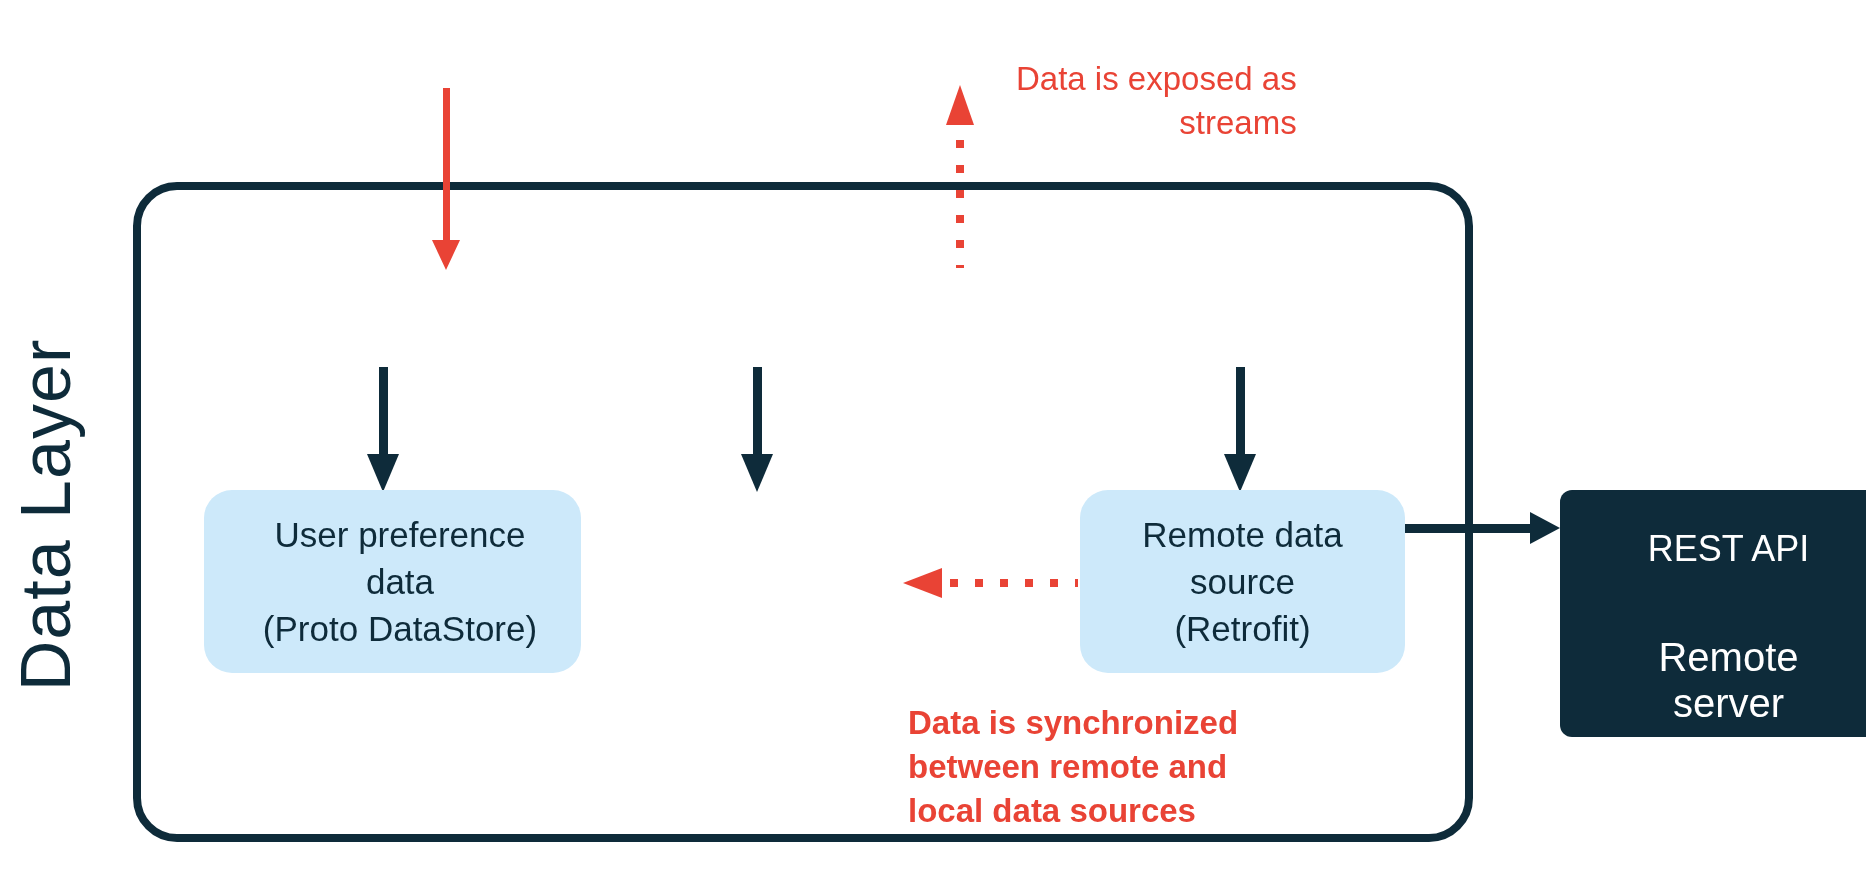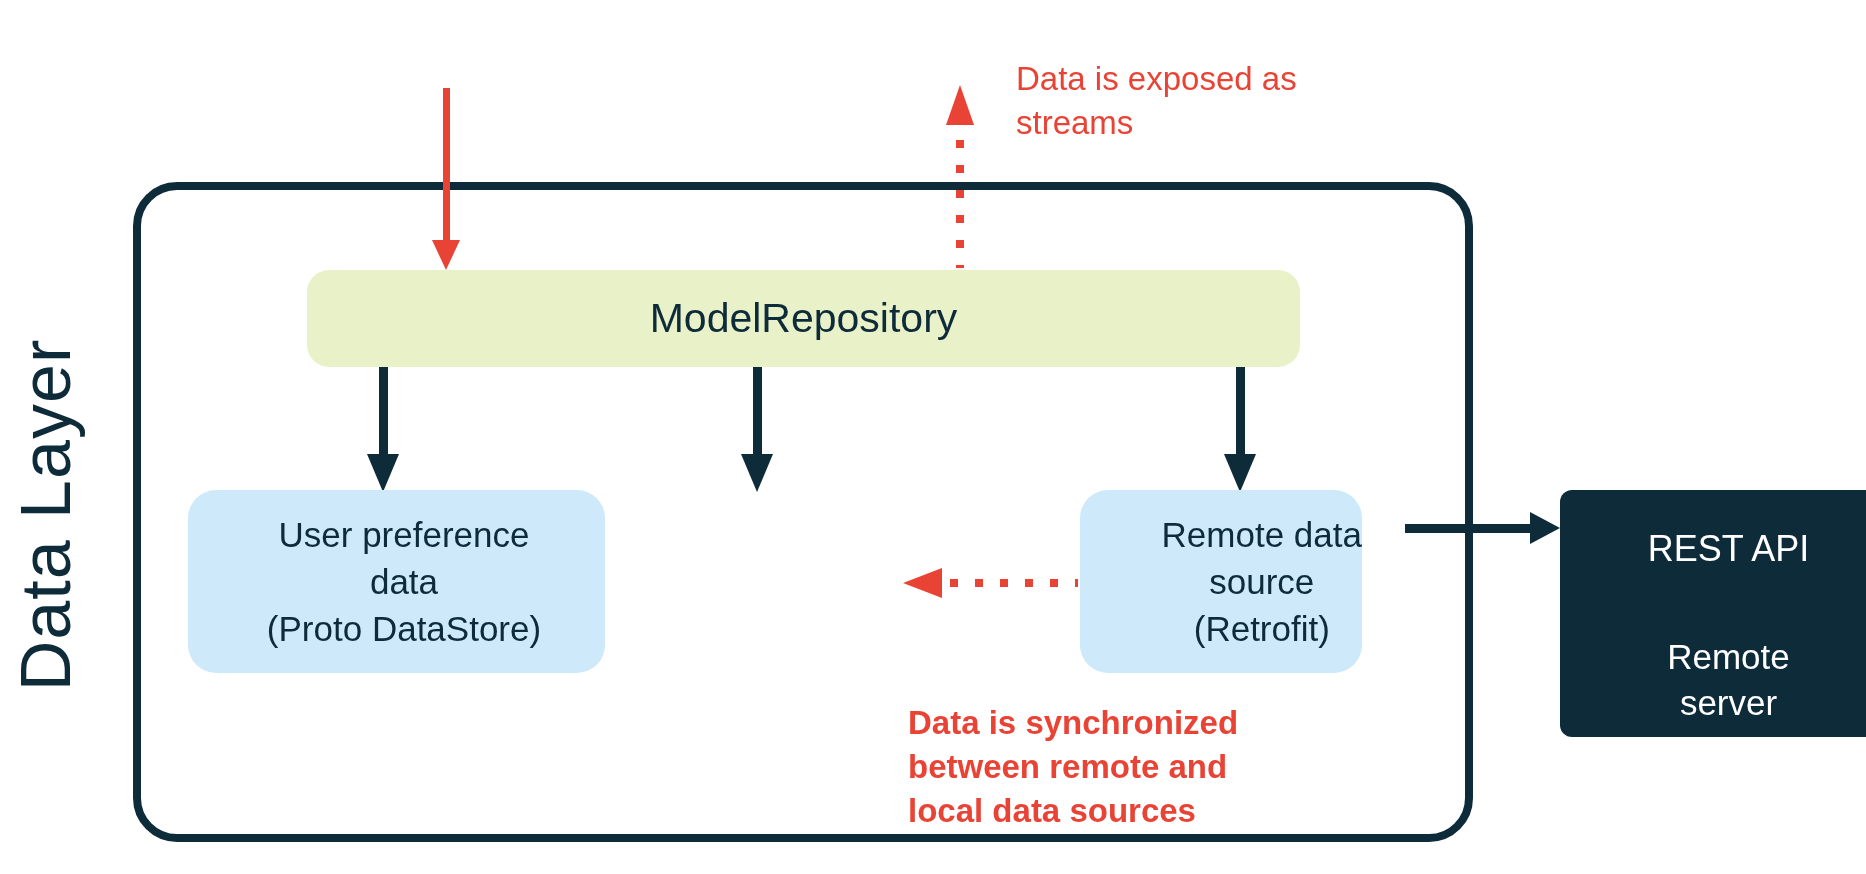--- a/index.html
+++ b/index.html
@@ -43,42 +43,42 @@
   
   .src-box{
     position:absolute;top:490px;height:183px;
     background:var(--light-blue,#cde9fa);border-radius:28px;
     display:flex;align-items:center;justify-content:center;
   }
   .src-box .label{
     font-size:35px;line-height:47px;color:var(--navy,#0e2b3a);
     text-align:center;white-space:pre-line;
   }
-  .src-user{left:188px;width:417px;padding-left:15px;}
+  .src-user{left:204px;width:377px;padding-left:15px;}
   .src-app{left:607px;width:295px;}
-  .src-remote{left:1080px;width:282px;justify-content:flex-end;}
+  .src-remote{left:1080px;width:325px;}
 
   
   .rest-box{
     position:absolute;left:1560px;top:490px;width:337px;height:247px;
     background:var(--navy,#0e2b3a);border-radius:12px;
     display:flex;flex-direction:column;align-items:center;
     padding-top:36px;
   }
   .rest-box .title{font-size:36px;line-height:46px;color:var(--white-text,#fff);text-align:center;}
   .rest-box .spacer{height:62px;}
-  .rest-box .subtitle{font-size:35px;line-height:46px;color:var(--white-text,#fff);text-align:center;white-space:pre-line;}
+  .rest-box .subtitle{font-size:40px;line-height:46px;color:var(--white-text,#fff);text-align:center;white-space:pre-line;}
 
   
   .annotation{
     position:absolute;font-size:33px;line-height:44px;
     color:var(--red,#e94335);white-space:pre-line;
   }
   .ann-write{left:100px;top:57px;}
-  .ann-streams{left:1016px;top:57px;}
+  .ann-streams{left:1016px;top:57px;text-align:right;}
   .ann-sync{left:908px;top:701px;font-weight:bold;}
 
   
   .vline{position:absolute;width:9px;background:var(--navy,#0e2b3a);}
   .hline{position:absolute;height:9px;background:var(--navy,#0e2b3a);}
   .head{position:absolute;width:0;height:0;}
 
   
   .red-vline{position:absolute;left:443px;top:88px;width:7px;height:152px;background:var(--red,#e94335);}
   .red-down-head{left:432px;top:240px;border-left:14px solid transparent;border-right:14px solid transparent;border-top:30px solid var(--red,#e94335);}
@@ -125,23 +125,20 @@
   </div>
 
   <div class="annotation ann-streams">Data is exposed as
 streams</div>
 
   <div>
     <div class="red-dotted-v"></div>
     <div class="head red-up-head"></div>
   </div>
 
-  <div class="repo-box">
-    <span class="label">ModelRepository</span>
-  </div>
 
   <div>
     <div class="vline dl1"></div>
     <div class="head navy-down-head dh1"></div>
   </div>
   <div>
     <div class="vline dl2"></div>
     <div class="head navy-down-head dh2"></div>
   </div>
   <div>

